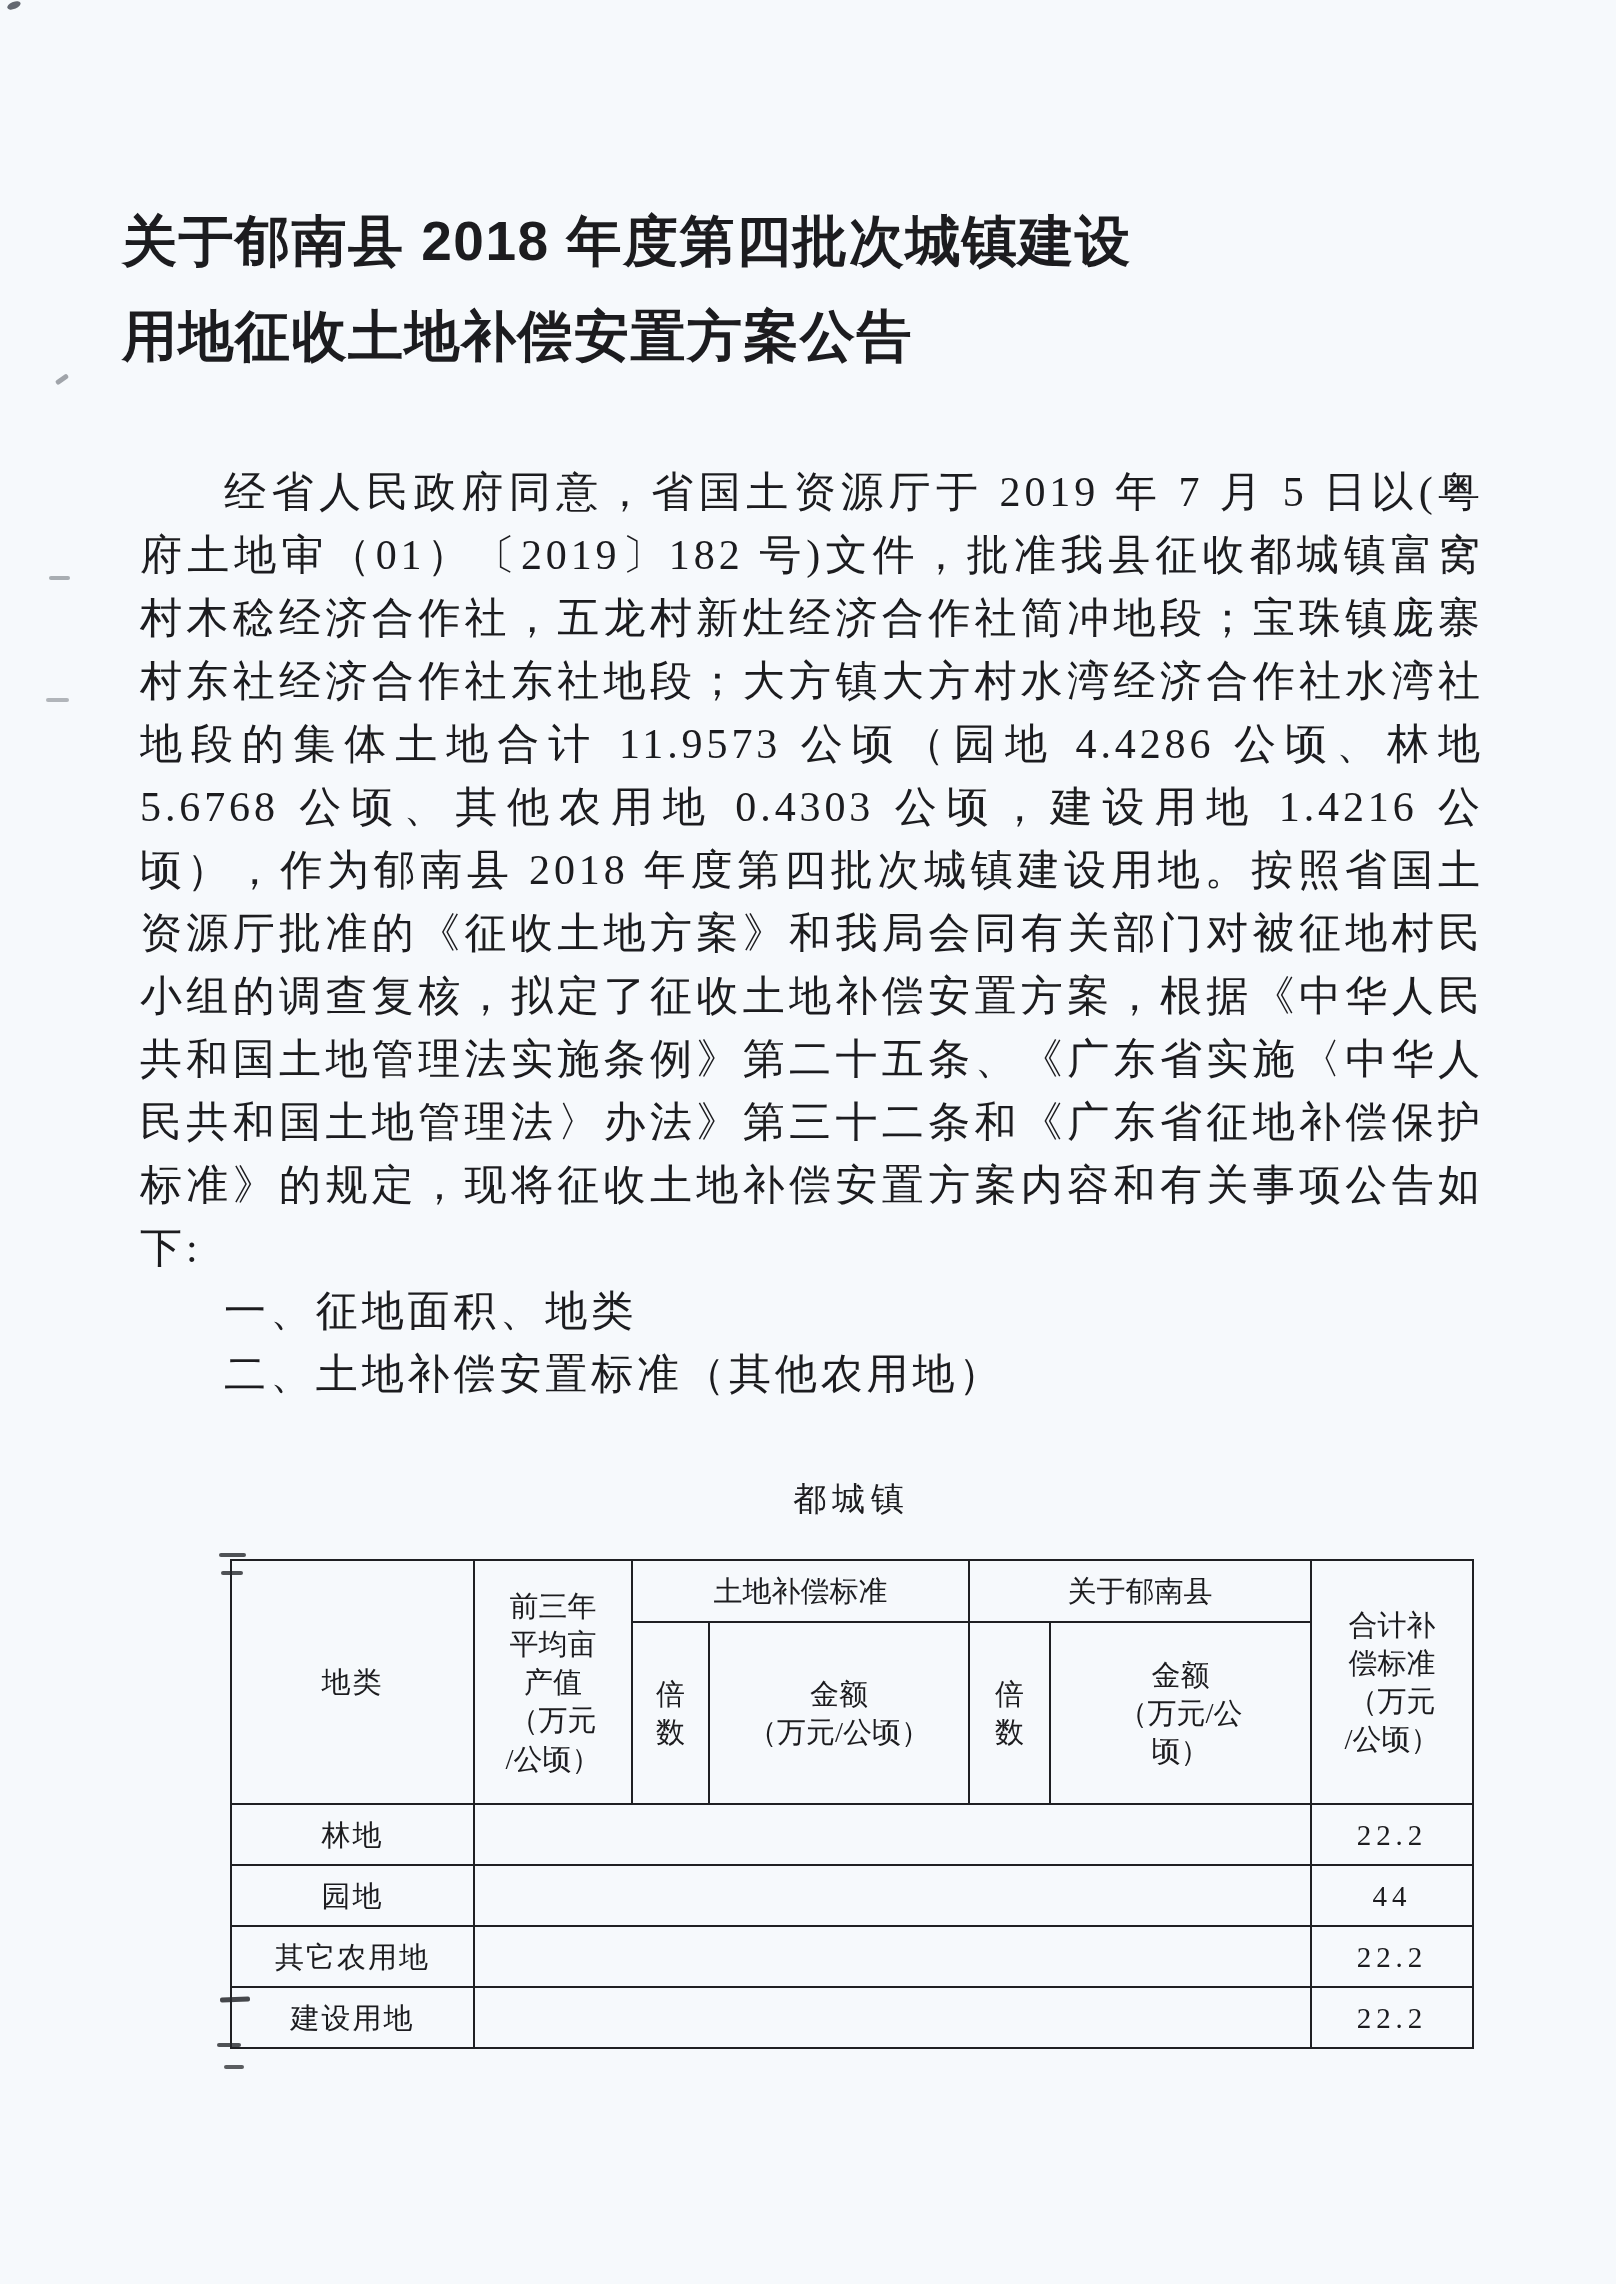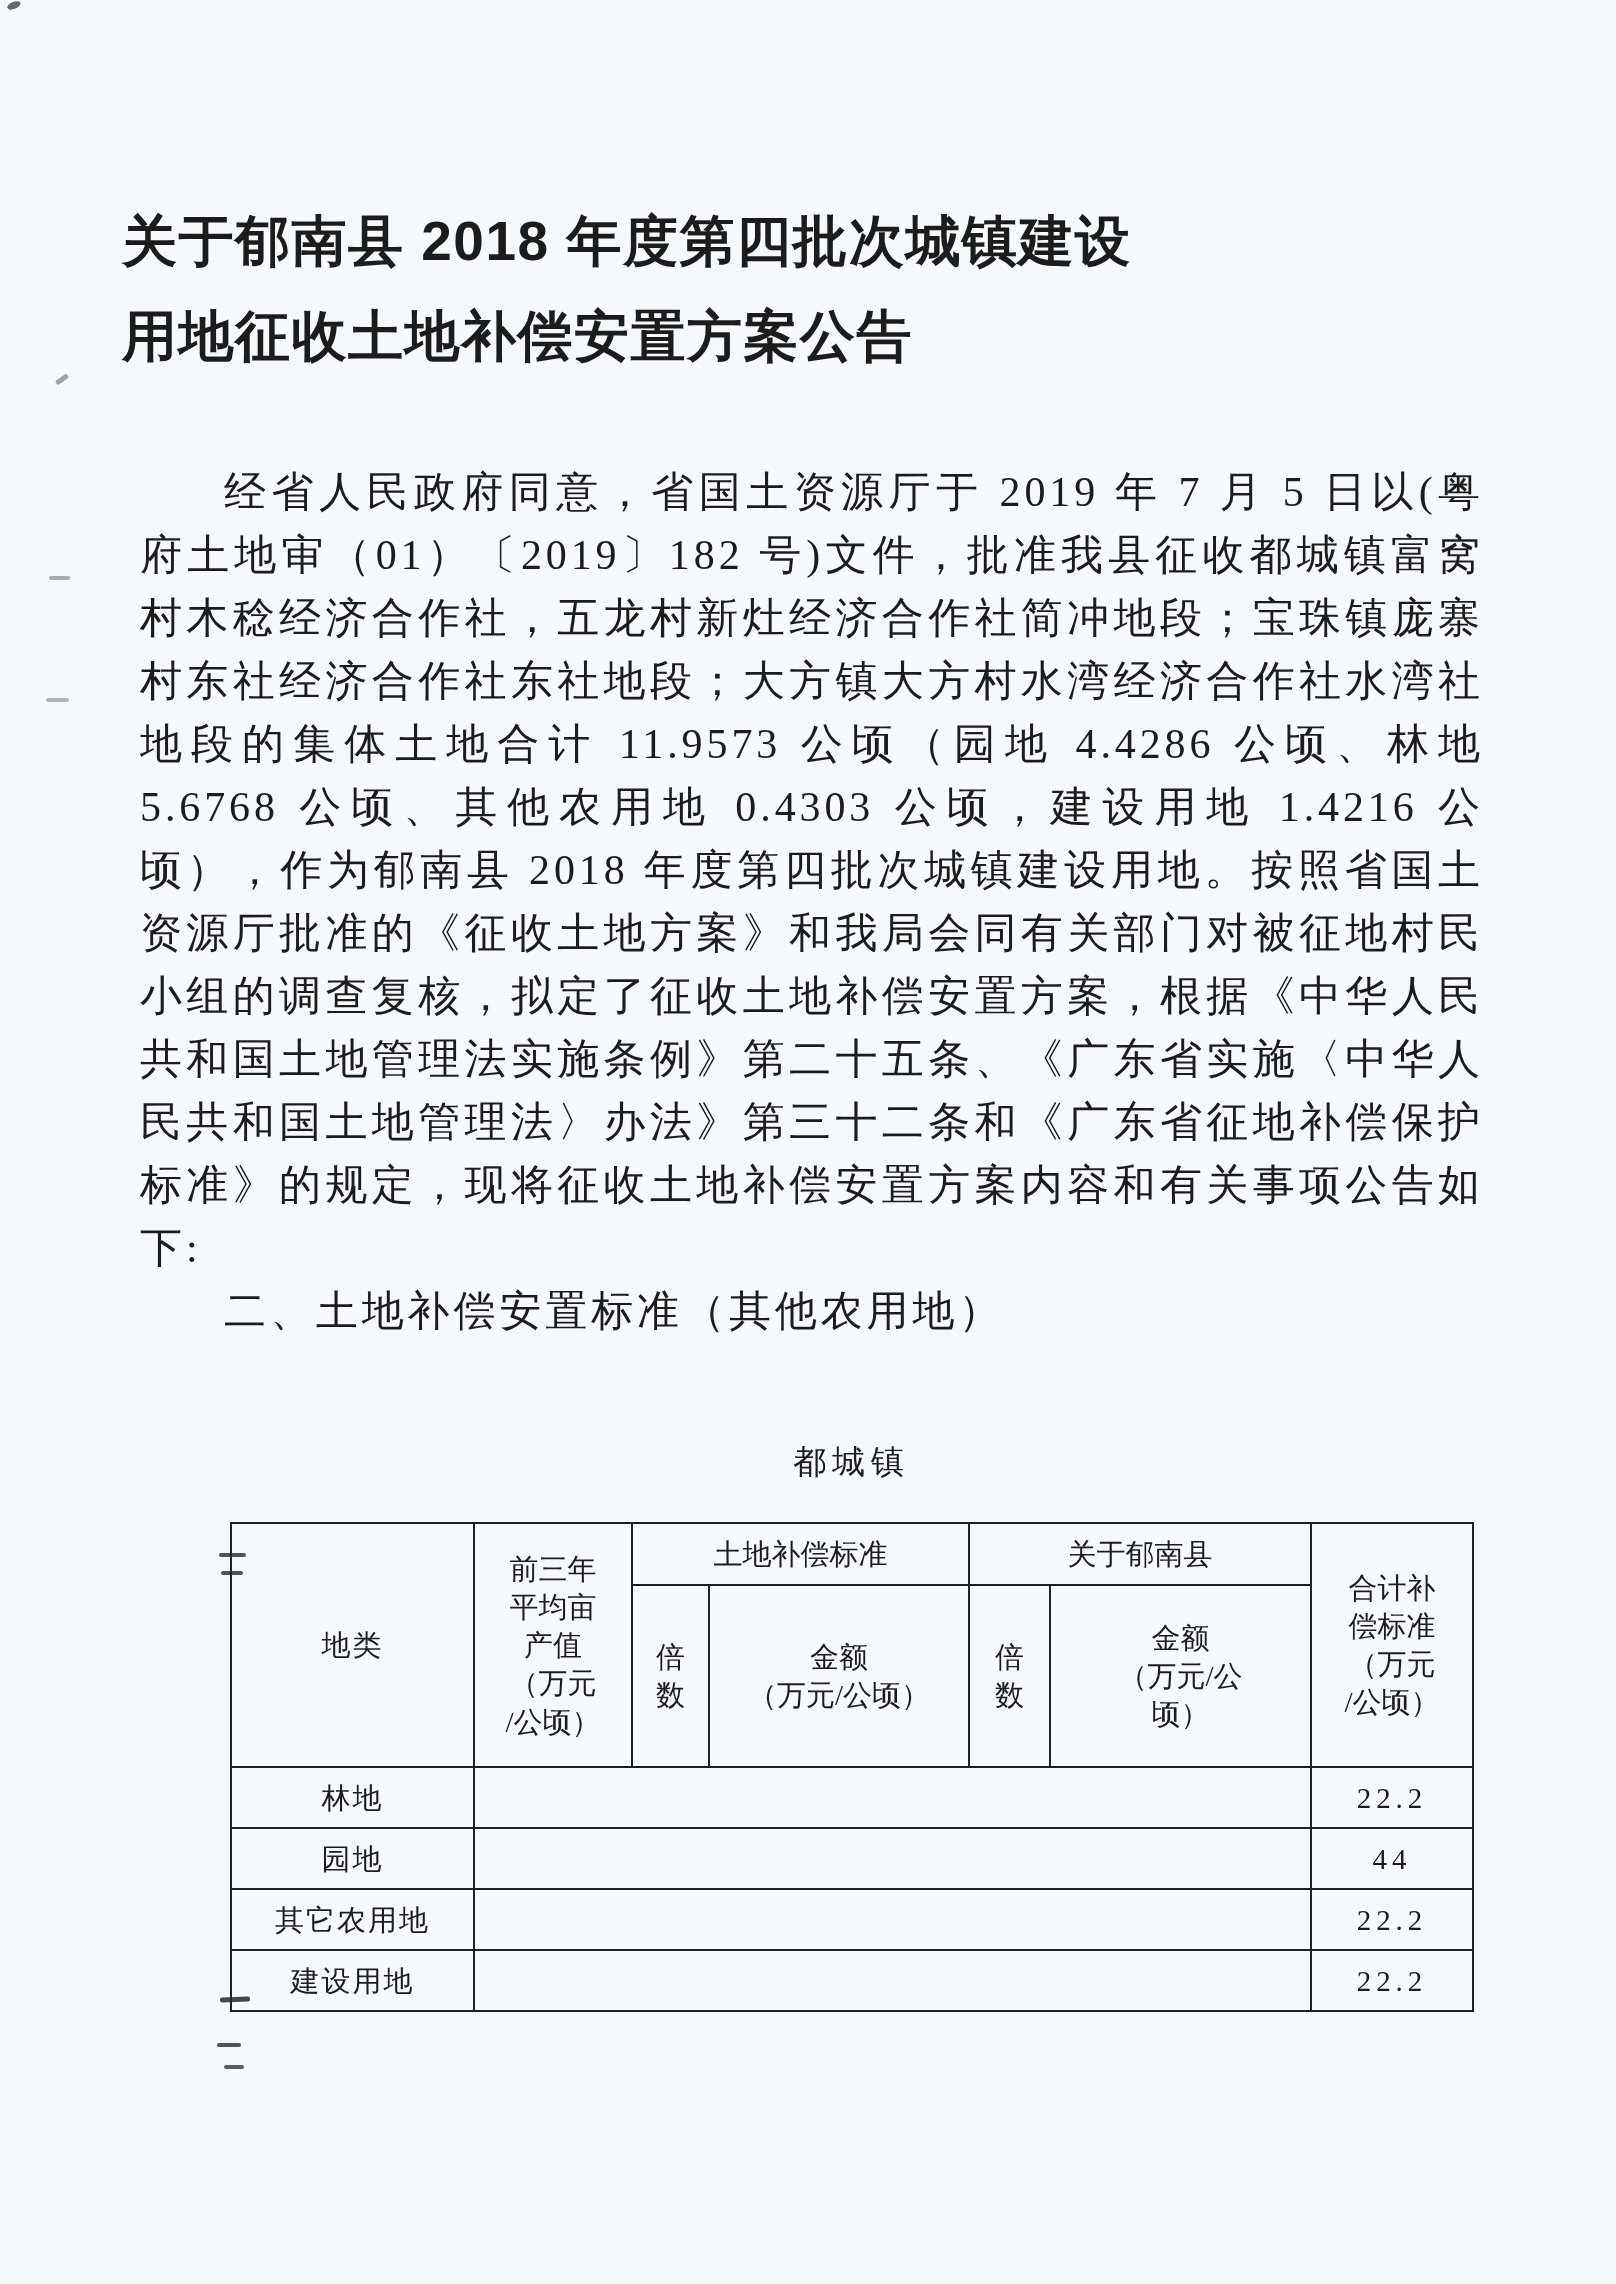--- a/index.html
+++ b/index.html
@@ -24,21 +24,21 @@
   .doc-title div { white-space: nowrap; }
   .body-text {
     margin: 78px 133px 0 140px;
     font-size: 42px;
     line-height: 63px;
     letter-spacing: 3.9px;
     text-align: justify;
   }
   .body-text p { margin: 0; text-indent: 2em; }
   .table-title {
-    margin: 97px 0 0 230px;
+    margin: 71px 0 0 230px;
     width: 1243px;
     text-align: center;
     font-size: 33px;
     letter-spacing: 5.9px;
   }
   table.comp {
     margin: 37px 0 0 230px;
     width: 1243px;
     border-collapse: collapse;
     table-layout: fixed;
@@ -83,20 +83,21 @@
 <div class="artifact a-tbl4"></div>
 <div class="artifact a-tbl5"></div>
 
 <div class="doc-title">
   <div>关于郁南县 2018 年度第四批次城镇建设</div>
   <div>用地征收土地补偿安置方案公告</div>
 </div>
 
 <div class="body-text">
   <p>经省人民政府同意，省国土资源厅于 2019 年 7 月 5 日以(粤府土地审（01）〔2019〕182 号)文件，批准我县征收都城镇富窝村木稔经济合作社，五龙村新灶经济合作社简冲地段；宝珠镇庞寨村东社经济合作社东社地段；大方镇大方村水湾经济合作社水湾社地段的集体土地合计 11.9573 公顷（园地 4.4286 公顷、林地 5.6768 公顷、其他农用地 0.4303 公顷，建设用地 1.4216 公顷），作为郁南县 2018 年度第四批次城镇建设用地。按照省国土资源厅批准的《征收土地方案》和我局会同有关部门对被征地村民小组的调查复核，拟定了征收土地补偿安置方案，根据《中华人民共和国土地管理法实施条例》第二十五条、《广东省实施〈中华人民共和国土地管理法〉办法》第三十二条和《广东省征地补偿保护标准》的规定，现将征收土地补偿安置方案内容和有关事项公告如下:</p>
+  <p>一、征地面积、地类</p>
   <p>二、土地补偿安置标准（其他农用地）</p>
 </div>
 
 <div class="table-title">都城镇</div>
 
 <table class="comp">
   <colgroup>
     <col style="width:243px">
     <col style="width:158px">
     <col style="width:77px">

